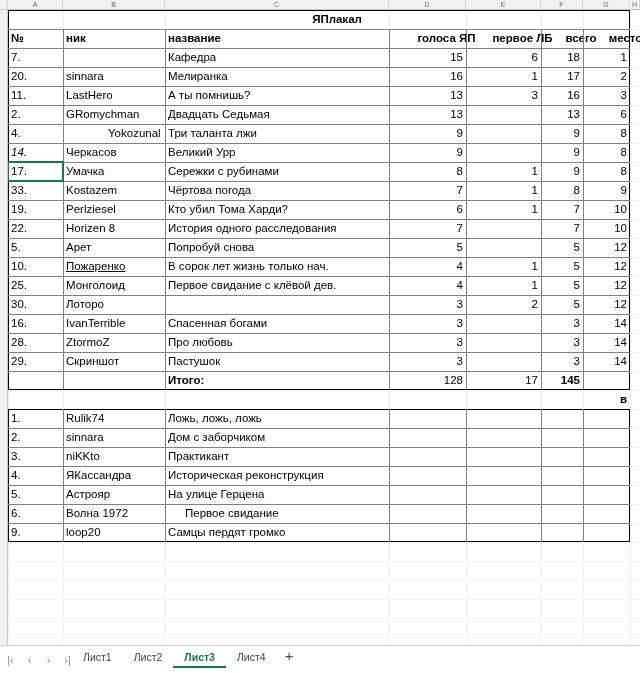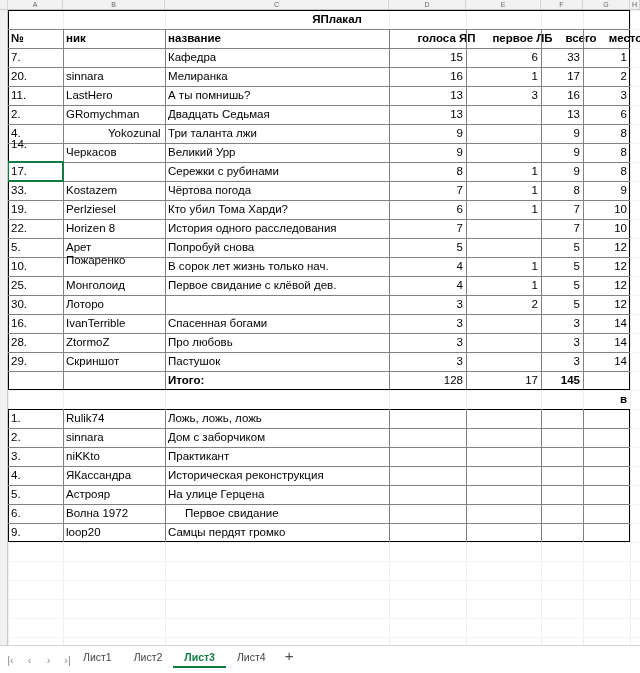--- a/index.html
+++ b/index.html
@@ -265,21 +265,21 @@
     <div class="inner-v" style="left: 55px; top: 19px; height: 361px;"></div>
     <div class="inner-v" style="left: 157px; top: 19px; height: 361px;"></div>
     <div class="inner-v" style="left: 381px; top: 19px; height: 361px;"></div>
     <div class="inner-v" style="left: 458px; top: 19px; height: 361px;"></div>
     <div class="inner-v" style="left: 533px; top: 19px; height: 361px;"></div>
     <div class="inner-v" style="left: 575px; top: 19px; height: 361px;"></div>
     <div class="cell" style="left: 0px; top: 38px; width: 55px;">7.</div>
     <div class="cell" style="left: 157px; top: 38px; width: 224px;">Кафедра</div>
     <div class="cell r" style="left: 381px; top: 38px; width: 77px;">15</div>
     <div class="cell r" style="left: 458px; top: 38px; width: 75px;">6</div>
-    <div class="cell r" style="left: 533px; top: 38px; width: 42px;">33</div>
+    <div class="cell r" style="left: 533px; top: 38px; width: 42px;">18</div>
     <div class="cell r" style="left: 575px; top: 38px; width: 47px;">1</div>
     <div class="inner-h" style="left: 0px; top: 57px; width: 622px;"></div>
     <div class="cell" style="left: 0px; top: 57px; width: 55px;">20.</div>
     <div class="cell" style="left: 55px; top: 57px; width: 102px;">sinnara</div>
     <div class="cell" style="left: 157px; top: 57px; width: 224px;">Мелиранка</div>
     <div class="cell r" style="left: 381px; top: 57px; width: 77px;">16</div>
     <div class="cell r" style="left: 458px; top: 57px; width: 75px;">1</div>
     <div class="cell r" style="left: 533px; top: 57px; width: 42px;">17</div>
     <div class="cell r" style="left: 575px; top: 57px; width: 47px;">2</div>
     <div class="inner-h" style="left: 0px; top: 76px; width: 622px;"></div>
@@ -300,29 +300,30 @@
     <div class="cell r" style="left: 575px; top: 95px; width: 47px;">6</div>
     <div class="inner-h" style="left: 0px; top: 114px; width: 622px;"></div>
     <div class="cell" style="left: 0px; top: 114px; width: 55px;">4.</div>
     <div class="cell" style="left: 55px; top: 114px; width: 102px; padding-left: 45px;">Yokozunal</div>
     <div class="cell" style="left: 157px; top: 114px; width: 224px;">Три таланта лжи</div>
     <div class="cell r" style="left: 381px; top: 114px; width: 77px;">9</div>
     <div class="cell r" style="left: 458px; top: 114px; width: 75px;"></div>
     <div class="cell r" style="left: 533px; top: 114px; width: 42px;">9</div>
     <div class="cell r" style="left: 575px; top: 114px; width: 47px;">8</div>
     <div class="inner-h" style="left: 0px; top: 133px; width: 622px;"></div>
-    <div class="cell" style="left: 0px; top: 125px; width: 55px;">14.</div>
+    <div class="cell" style="left: 0px; top: 133px; width: 55px; font-style: italic;">14.</div>
     <div class="cell" style="left: 55px; top: 133px; width: 102px;">Черкасов</div>
     <div class="cell" style="left: 157px; top: 133px; width: 224px;">Великий Урр</div>
     <div class="cell r" style="left: 381px; top: 133px; width: 77px;">9</div>
     <div class="cell r" style="left: 458px; top: 133px; width: 75px;"></div>
     <div class="cell r" style="left: 533px; top: 133px; width: 42px;">9</div>
     <div class="cell r" style="left: 575px; top: 133px; width: 47px;">8</div>
     <div class="inner-h" style="left: 0px; top: 152px; width: 622px;"></div>
     <div class="cell" style="left: 0px; top: 152px; width: 55px;">17.</div>
+    <div class="cell" style="left: 55px; top: 152px; width: 102px;">Умачка</div>
     <div class="cell" style="left: 157px; top: 152px; width: 224px;">Сережки с рубинами</div>
     <div class="cell r" style="left: 381px; top: 152px; width: 77px;">8</div>
     <div class="cell r" style="left: 458px; top: 152px; width: 75px;">1</div>
     <div class="cell r" style="left: 533px; top: 152px; width: 42px;">9</div>
     <div class="cell r" style="left: 575px; top: 152px; width: 47px;">8</div>
     <div class="inner-h" style="left: 0px; top: 171px; width: 622px;"></div>
     <div class="cell" style="left: 0px; top: 171px; width: 55px;">33.</div>
     <div class="cell" style="left: 55px; top: 171px; width: 102px;">Kostazem</div>
     <div class="cell" style="left: 157px; top: 171px; width: 224px;">Чёртова погода</div>
     <div class="cell r" style="left: 381px; top: 171px; width: 77px;">7</div>
@@ -348,21 +349,21 @@
     <div class="inner-h" style="left: 0px; top: 228px; width: 622px;"></div>
     <div class="cell" style="left: 0px; top: 228px; width: 55px;">5.</div>
     <div class="cell" style="left: 55px; top: 228px; width: 102px;">Арет</div>
     <div class="cell" style="left: 157px; top: 228px; width: 224px;">Попробуй снова</div>
     <div class="cell r" style="left: 381px; top: 228px; width: 77px;">5</div>
     <div class="cell r" style="left: 458px; top: 228px; width: 75px;"></div>
     <div class="cell r" style="left: 533px; top: 228px; width: 42px;">5</div>
     <div class="cell r" style="left: 575px; top: 228px; width: 47px;">12</div>
     <div class="inner-h" style="left: 0px; top: 247px; width: 622px;"></div>
     <div class="cell" style="left: 0px; top: 247px; width: 55px;">10.</div>
-    <div class="cell" style="left: 55px; top: 241px; width: 102px;">Пожаренко</div>
+    <div class="cell" style="left: 55px; top: 247px; width: 102px; text-decoration: underline;">Пожаренко</div>
     <div class="cell" style="left: 157px; top: 247px; width: 224px;">В сорок лет жизнь только нач.</div>
     <div class="cell r" style="left: 381px; top: 247px; width: 77px;">4</div>
     <div class="cell r" style="left: 458px; top: 247px; width: 75px;">1</div>
     <div class="cell r" style="left: 533px; top: 247px; width: 42px;">5</div>
     <div class="cell r" style="left: 575px; top: 247px; width: 47px;">12</div>
     <div class="inner-h" style="left: 0px; top: 266px; width: 622px;"></div>
     <div class="cell" style="left: 0px; top: 266px; width: 55px;">25.</div>
     <div class="cell" style="left: 55px; top: 266px; width: 102px;">Монголоид</div>
     <div class="cell" style="left: 157px; top: 266px; width: 224px;">Первое свидание с клёвой дев.</div>
     <div class="cell r" style="left: 381px; top: 266px; width: 77px;">4</div>

